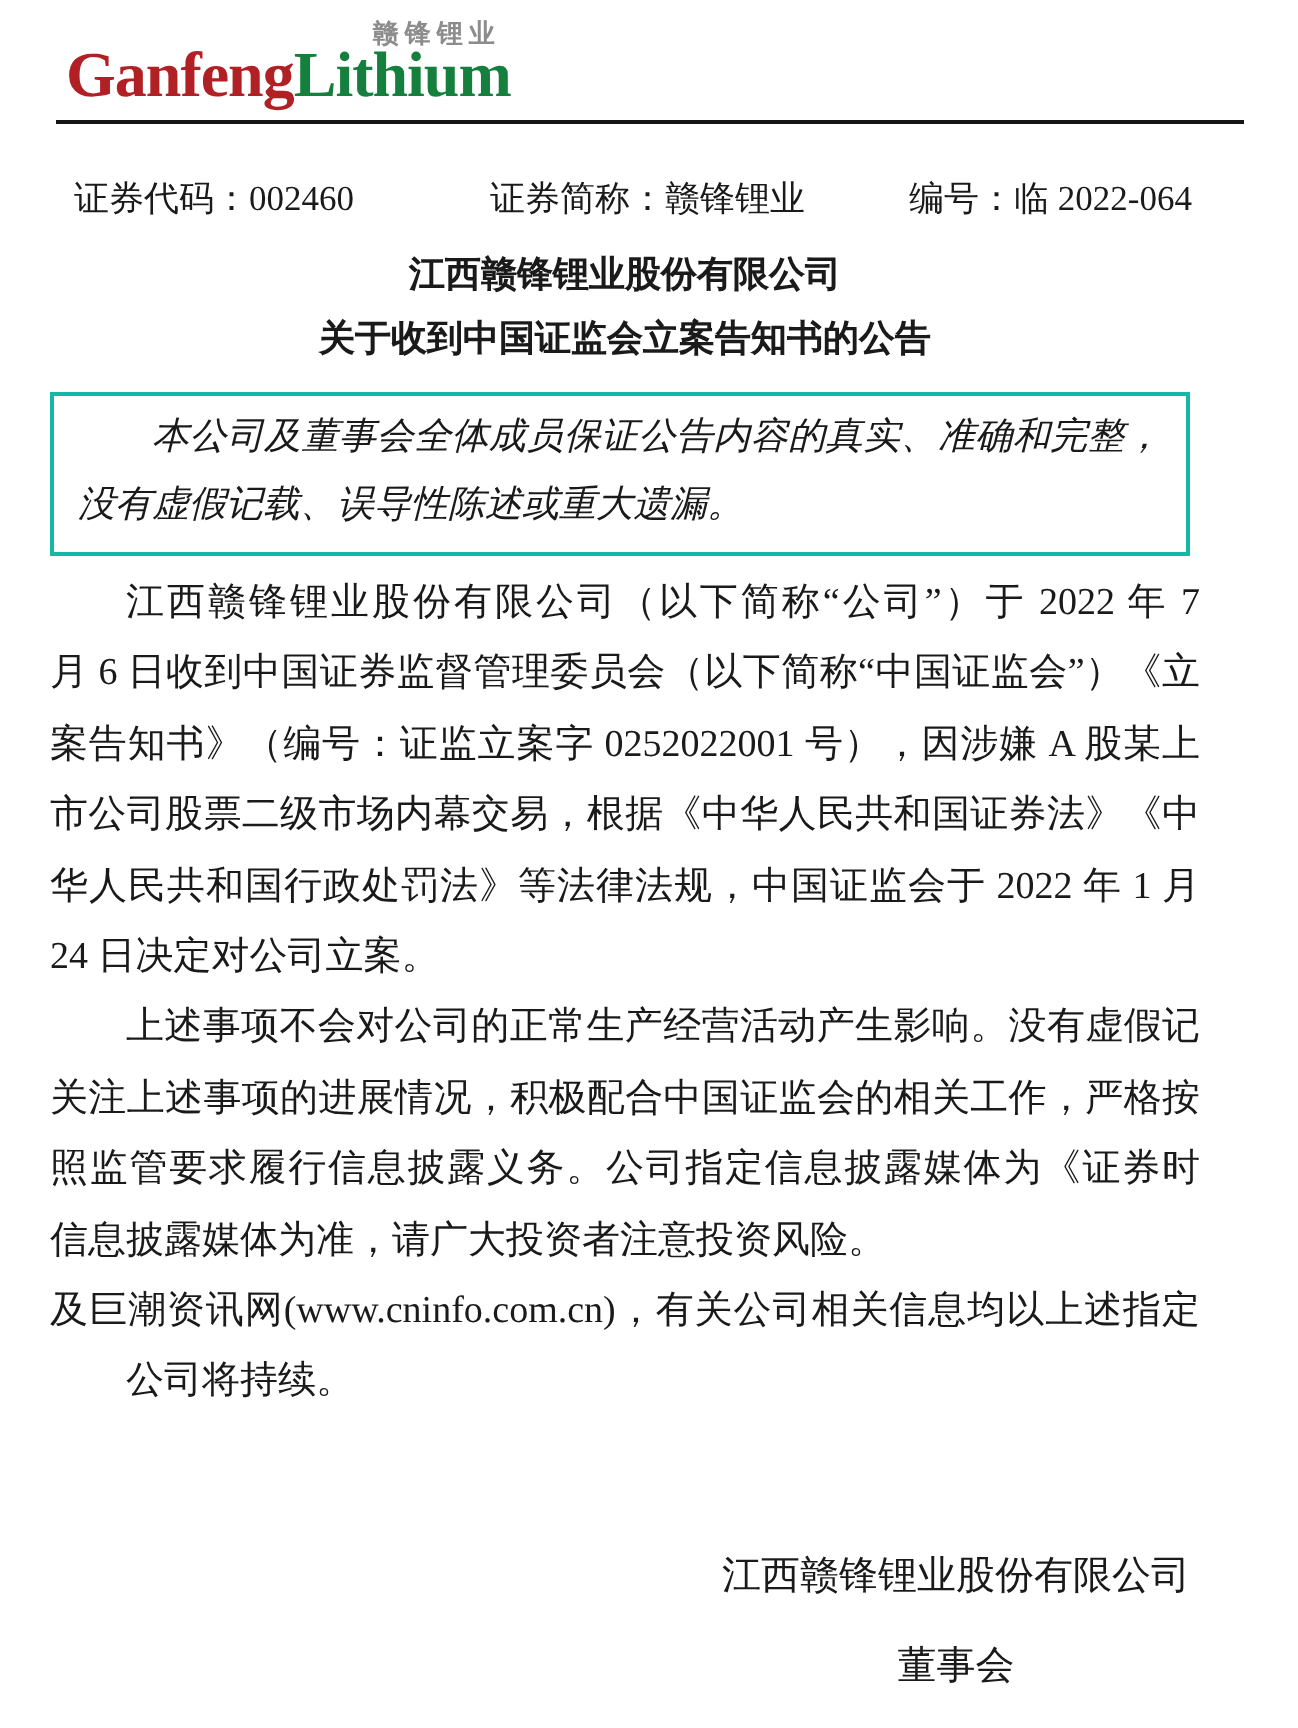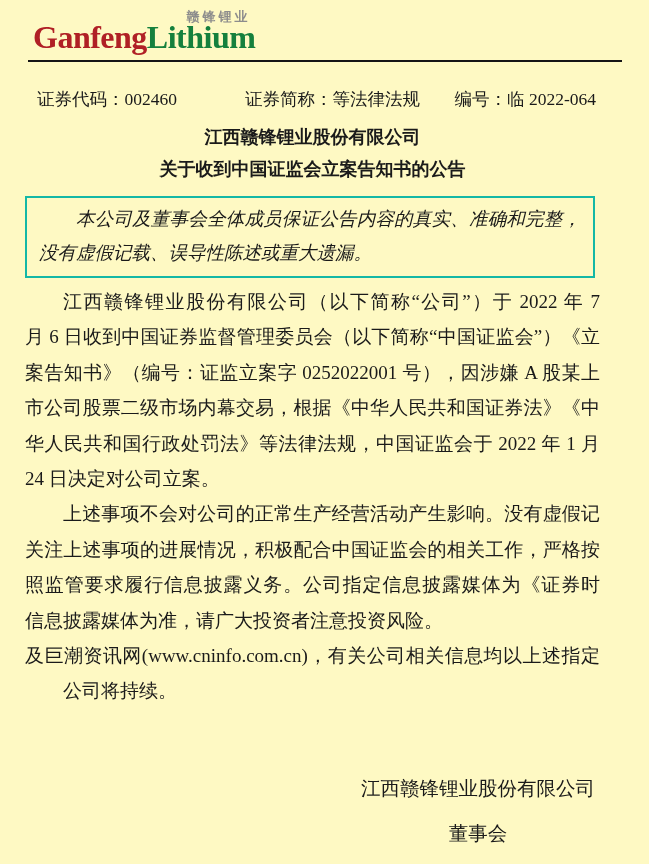--- a/index.html
+++ b/index.html
@@ -1,20 +1,20 @@
 <!DOCTYPE html>
 <html><head>
 <meta charset="utf-8">
 <style>
   html,body { margin:0; padding:0; background:#e8e8e8; }
   .page {
     position: relative;
     width: 649px; height: 864px;
     margin: 0 auto;
-    background: #fef9c3;
+    background: #ffffff;
     color: #1a1a1a;
     font-family: "Liberation Serif", serif;
     overflow: hidden;
   }
 
   
   .logo {
     position: absolute; left: 33px; top: 9px;
     display: inline-flex; flex-direction: column;
     font-family: "Liberation Sans", sans-serif;
@@ -95,21 +95,21 @@
     <span class="logo-cn" style="color: rgb(140, 140, 140);">赣锋锂业</span>
     <span class="logo-en"><span style="color: rgb(176, 32, 37);">Ganfeng</span><span style="color: rgb(21, 128, 61);">Lithium</span></span>
   </div>
 
   <div class="divider"></div>
 
   <div class="content">
 
     <div class="meta-row">
       <span>证券代码：002460</span>
-      <span class="meta-mid">证券简称：等法律法规</span>
+      <span class="meta-mid">证券简称：赣锋锂业</span>
       <span class="meta-right">编号：临 2022-064</span>
     </div>
 
     <div class="doc-title t1">江西赣锋锂业股份有限公司</div>
     <div class="doc-title t2">关于收到中国证监会立案告知书的公告</div>
 
     <div class="disc-box">
       <div class="disc-line ind j">本公司及董事会全体成员保证公告内容的真实、准确和完整，</div>
       <div class="disc-line">没有虚假记载、误导性陈述或重大遗漏。</div>
     </div>

